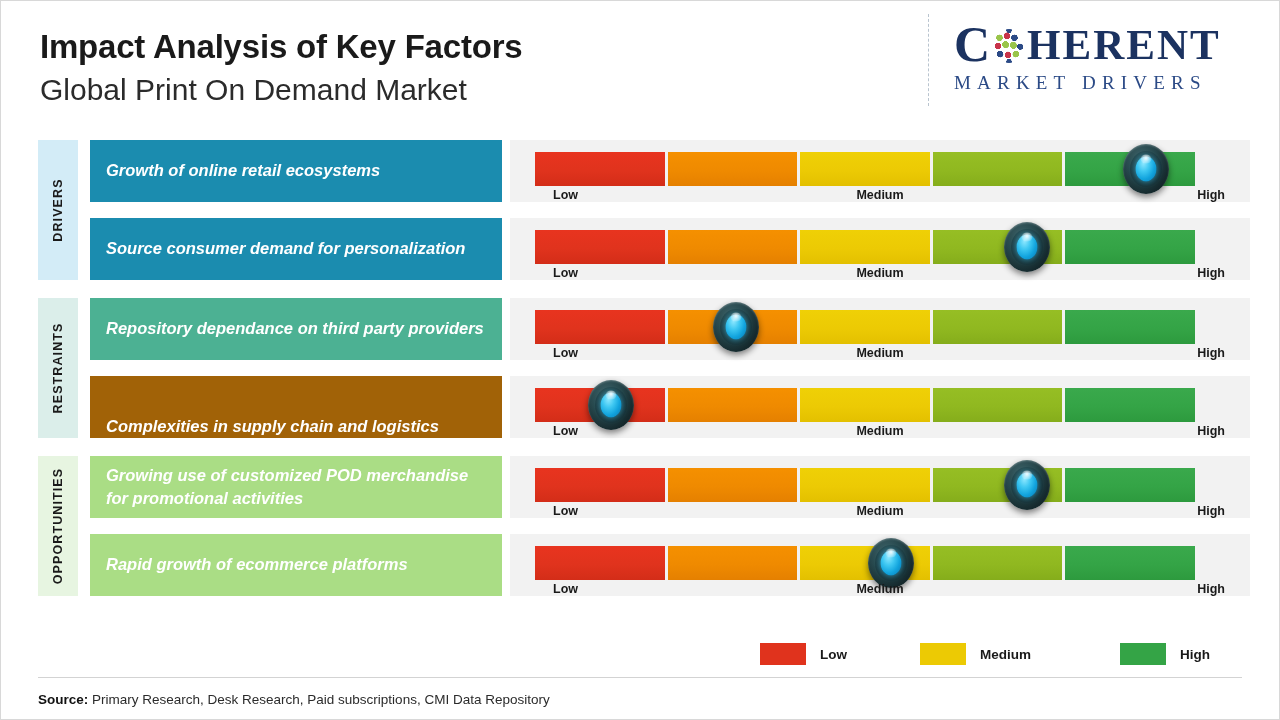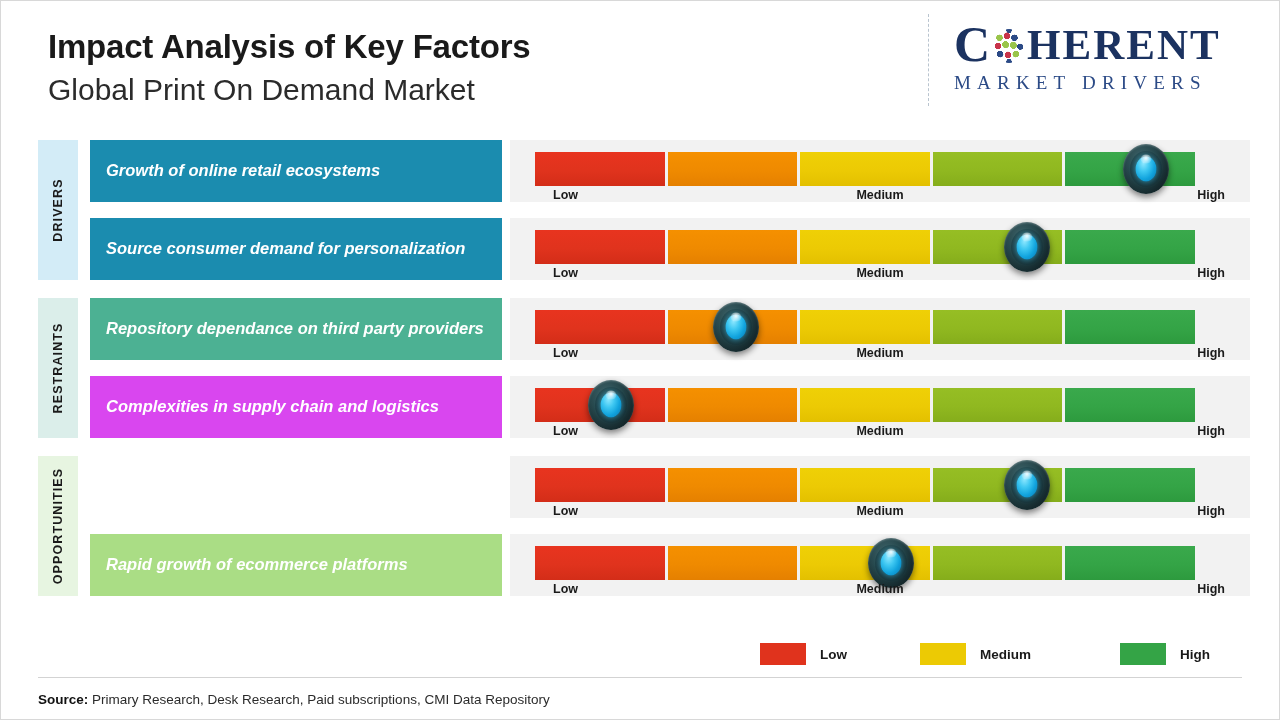--- a/index.html
+++ b/index.html
@@ -11,21 +11,21 @@
     position:relative;
     box-sizing:border-box;
   }
   .page-frame{
     position:absolute;left:0;top:0;width:1280px;height:720px;
     border:1px solid #d8d8d8;
     box-sizing:border-box;
   }
 
   
-  .header{position:absolute;left:48px;top:28px;width:900px;}
+  .header{position:absolute;left:40px;top:28px;width:900px;}
   .title-main{
     font-size:33px;font-weight:bold;color:#1a1a1a;
     letter-spacing:-.2px;line-height:1.18;white-space:nowrap;
   }
   .title-sub{
     font-size:30px;font-weight:normal;color:#2b2b2b;
     line-height:1.25;margin-top:4px;white-space:nowrap;
   }
 
   
@@ -264,21 +264,21 @@
         <div class="ring"></div>
         <div class="core"></div>
         <div class="gloss"></div>
       </div>
       <div class="scale-labels">
         <span class="lbl-low">Low</span>
         <span class="lbl-med">Medium</span>
         <span class="lbl-high">High</span>
       </div>
     </div>
-    <div class="factor-box" style="top: 236px; height: 62px; background: #d946ef;">
+    <div class="factor-box" style="top: 236px; height: 62px; background: #a16207; align-items: flex-end;">
       <div class="factor-text">Complexities in supply chain and logistics</div>
     </div>
     <div class="gauge-row" style="top: 236px; height: 62px;">
       <div class="gauge-bar">
         <div class="seg s1"></div>
         <div class="seg s2"></div>
         <div class="seg s3"></div>
         <div class="seg s4"></div>
         <div class="seg s5"></div>
       </div>
@@ -291,20 +291,23 @@
       <div class="scale-labels">
         <span class="lbl-low">Low</span>
         <span class="lbl-med">Medium</span>
         <span class="lbl-high">High</span>
       </div>
     </div>
     <div class="cat-group" style="top: 316px; height: 140px;">
       <div class="cat-tab" style="background: rgb(231, 245, 225);">
         <span>OPPORTUNITIES</span>
       </div>
+    </div>
+    <div class="factor-box" style="top: 316px; height: 62px; background: rgb(170, 221, 133);">
+      <div class="factor-text">Growing use of customized POD merchandise for promotional activities</div>
     </div>
     <div class="gauge-row" style="top: 316px; height: 62px;">
       <div class="gauge-bar">
         <div class="seg s1"></div>
         <div class="seg s2"></div>
         <div class="seg s3"></div>
         <div class="seg s4"></div>
         <div class="seg s5"></div>
       </div>
       <div class="marker" title="High" style="left: 516.7px;">

